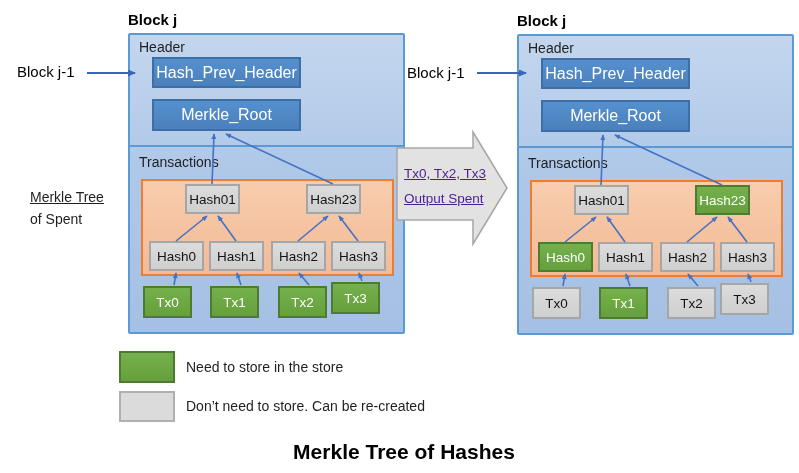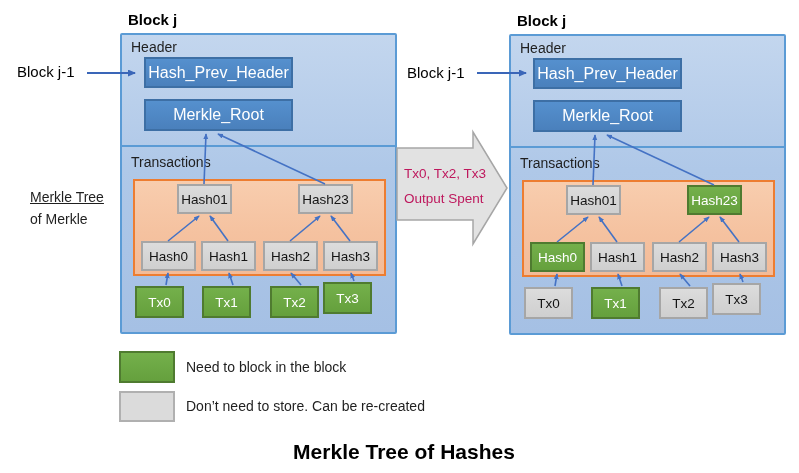--- a/index.html
+++ b/index.html
@@ -8,20 +8,21 @@
     background:#ffffff;
     font-family:"Liberation Sans",sans-serif;
     color:#1f1f1f;
   }
 
   
   .block{
     position:absolute;width:277px;height:301px;box-sizing:border-box;
     border:2px solid #5B9BD5;border-radius:2px;
     background:linear-gradient(180deg,#C3D6EE 0%,#AFC8E8 45%,#A5C0E4 100%);
+    margin-left:8px;
   }
   #block-left{left:120px;top:33px;}
   #block-right{left:509px;top:34px;}
   .block .divider{position:absolute;left:-1px;right:-1px;top:110px;height:2px;background:#5B9BD5;}
   .section-label{position:absolute;font-size:14px;color:#1f1f1f;white-space:nowrap;}
   .header-label{left:9px;top:4px;}
   .transactions-label{left:9px;top:119px;}
 
   .bluenode{
     position:absolute;left:22px;width:149px;box-sizing:border-box;
@@ -54,21 +55,21 @@
   }
   .node.tx{width:49px;height:32px;}
 
   .wires{position:absolute;left:0;top:0;pointer-events:none;}
 
   .block-title{position:absolute;font-size:15px;font-weight:bold;color:#000;white-space:nowrap;}
   .prev-label{position:absolute;font-size:15px;font-weight:normal;color:#000;white-space:nowrap;}
 
   .side-label{position:absolute;left:30px;font-size:14px;color:#1f1f1f;white-space:nowrap;}
 
-  .big-arrow-text{position:absolute;font-size:13.5px;color:#be185d;white-space:nowrap;}
+  .big-arrow-text{position:absolute;font-size:13.5px;color:#4c1d95;white-space:nowrap;text-decoration:underline;}
 
   .legend-swatch{position:absolute;left:119px;width:56px;box-sizing:border-box;}
   .legend-swatch[data-variant="green"]{
     height:32px;background:linear-gradient(180deg,#74B04B,#65A03D);border:2px solid #4F7B30;
   }
   .legend-swatch[data-variant="gray"]{
     height:31px;background:#DBDBDB;border:2px solid #B0B0B0;
   }
   .legend-label{position:absolute;left:186px;font-size:14px;color:#1f1f1f;white-space:nowrap;}
 
@@ -118,21 +119,21 @@
       <line x1="228" y1="206" x2="209" y2="181" marker-end="url(#arwL)"></line>
       <line x1="44" y1="250" x2="46" y2="238" marker-end="url(#arwL)"></line>
       <line x1="111" y1="250" x2="107" y2="238" marker-end="url(#arwL)"></line>
       <line x1="179" y1="250" x2="169" y2="238" marker-end="url(#arwL)"></line>
       <line x1="232" y1="246" x2="229" y2="238" marker-end="url(#arwL)"></line>
     </g>
   </svg>
 </div>
 
 <div class="side-label" style="top:189px;text-decoration:underline;">Merkle Tree</div>
-<div class="side-label" style="top:211px;">of Merkle</div>
+<div class="side-label" style="top:211px;">of Spent</div>
 
 <div class="block-title" style="left:517px;top:12px;">Block j</div>
 <div class="prev-label" style="left:407px;top:64px;">Block j-1</div>
 
 <div class="block" id="block-right">
   <div class="divider"></div>
   <div class="section-label header-label">Header</div>
   <div class="bluenode hash-prev">Hash_Prev_Header</div>
   <div class="bluenode merkle-root">Merkle_Root</div>
   <div class="section-label transactions-label">Transactions</div>
@@ -178,17 +179,17 @@
   </defs>
   <polygon points="397,148 473,148 473,132 507,188 473,244 473,220 397,220" fill="#E2E2E2" stroke="#A6A6A6" stroke-width="1.5"></polygon>
   <line x1="87" y1="73" x2="135" y2="73" stroke="#3A66B8" stroke-width="2.2" marker-end="url(#arwP)"></line>
   <line x1="477" y1="73" x2="526" y2="73" stroke="#3A66B8" stroke-width="2.2" marker-end="url(#arwP)"></line>
 </svg>
 
 <div class="big-arrow-text" style="left:404px;top:166px;">Tx0, Tx2, Tx3</div>
 <div class="big-arrow-text" style="left:404px;top:191px;">Output Spent</div>
 
 <div class="legend-swatch" style="top:351px;" data-variant="green"></div>
-<div class="legend-label" style="top:359px;">Need to block in the block</div>
+<div class="legend-label" style="top:359px;">Need to store in the store</div>
 <div class="legend-swatch" style="top:391px;" data-variant="gray"></div>
 <div class="legend-label" style="top:398px;">Don’t need to store. Can be re-created</div>
 
 <div class="diagram-title">Merkle Tree of Hashes</div>
 
 </body></html>

